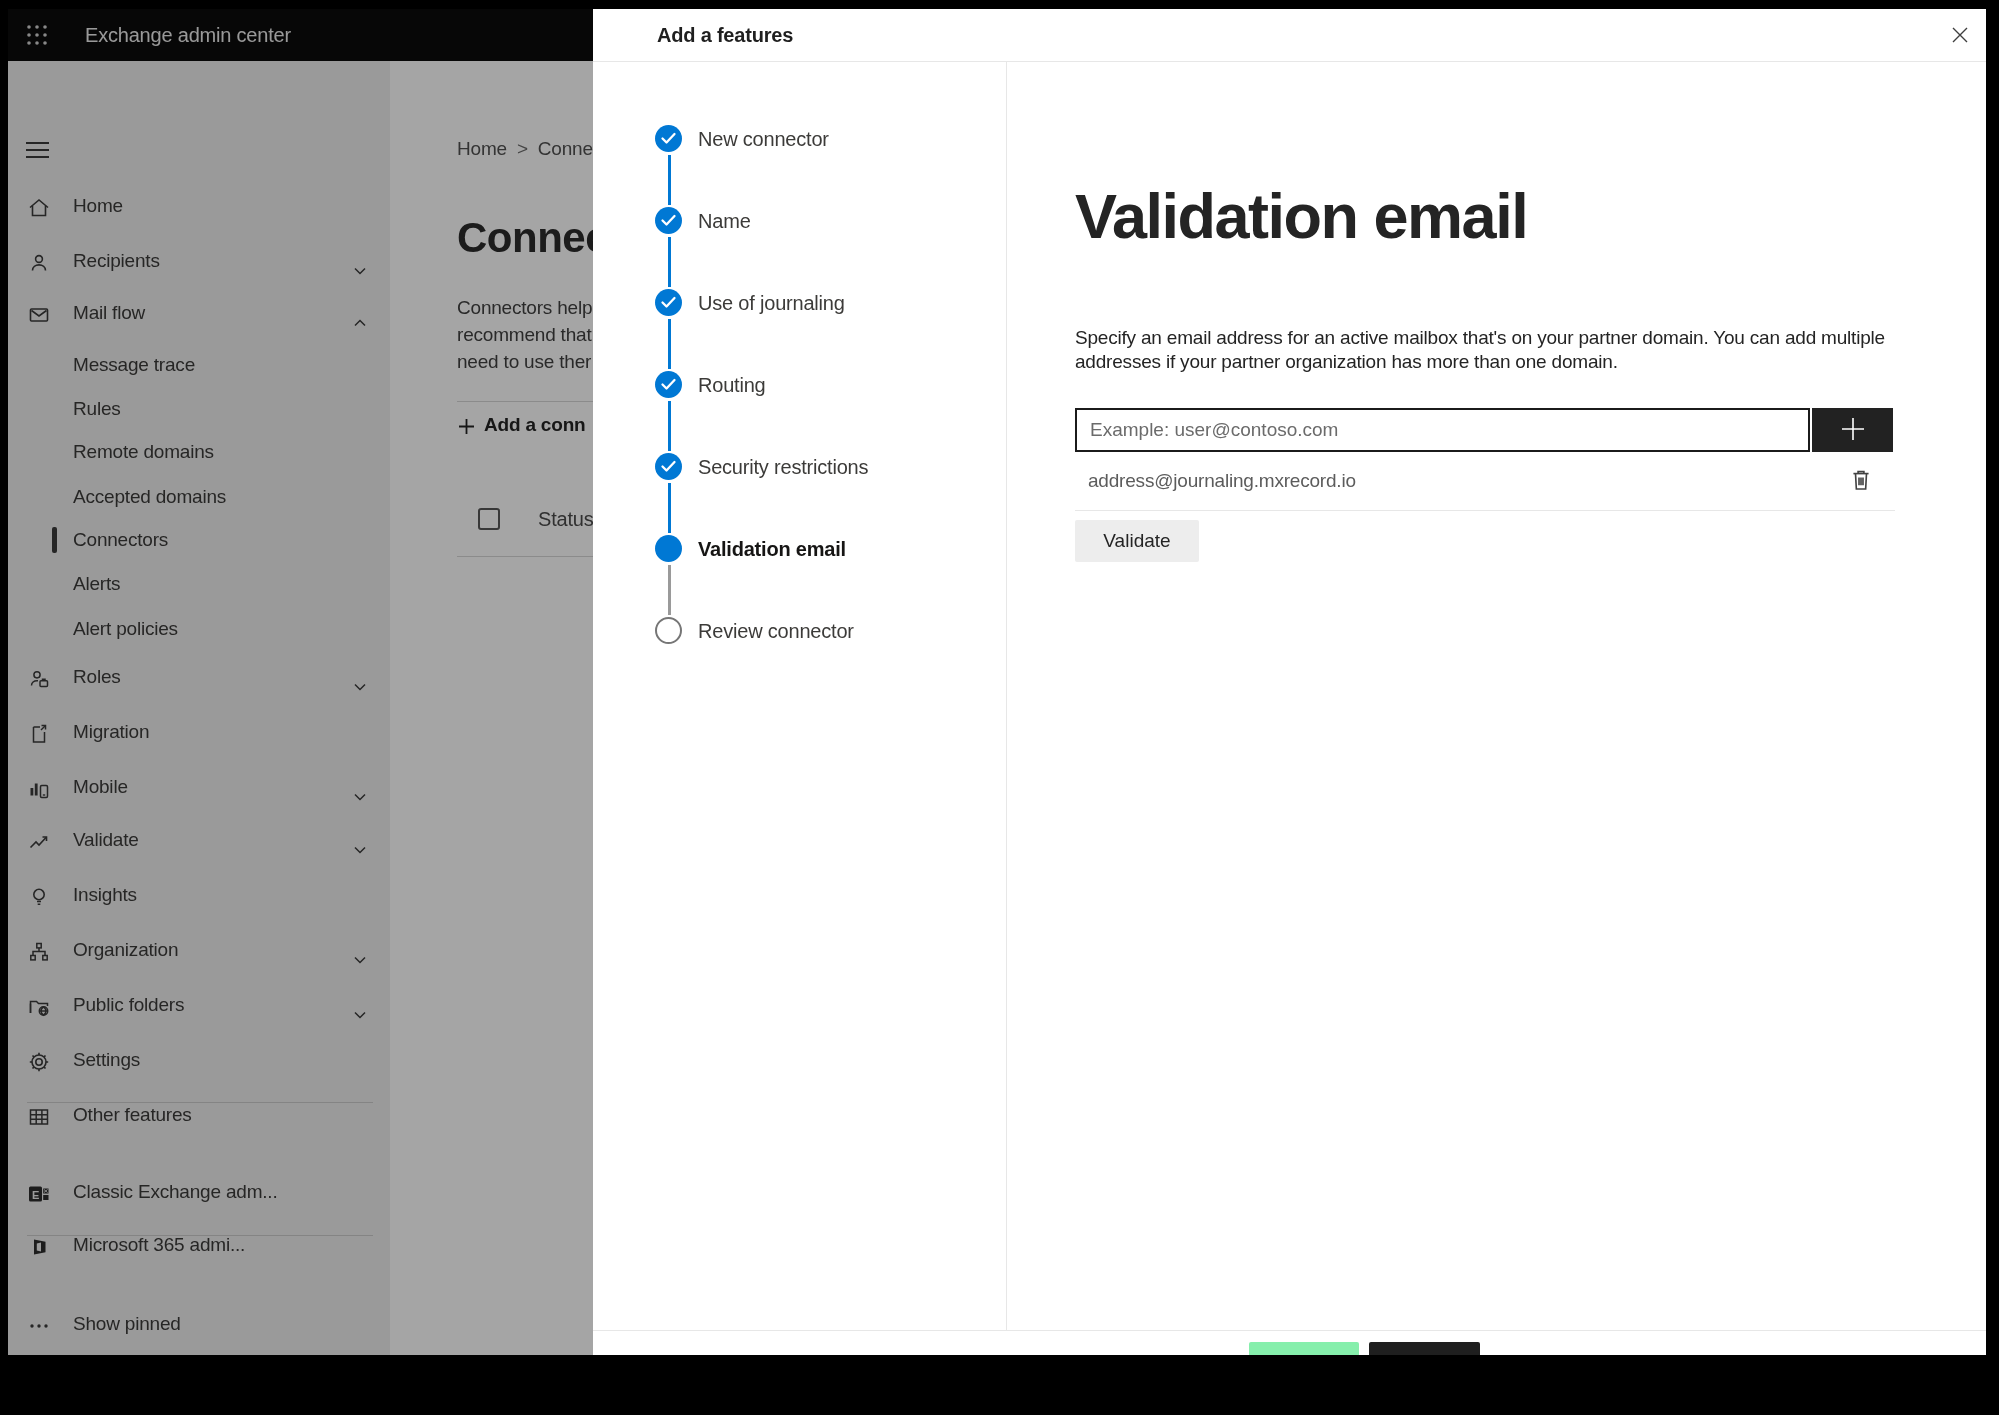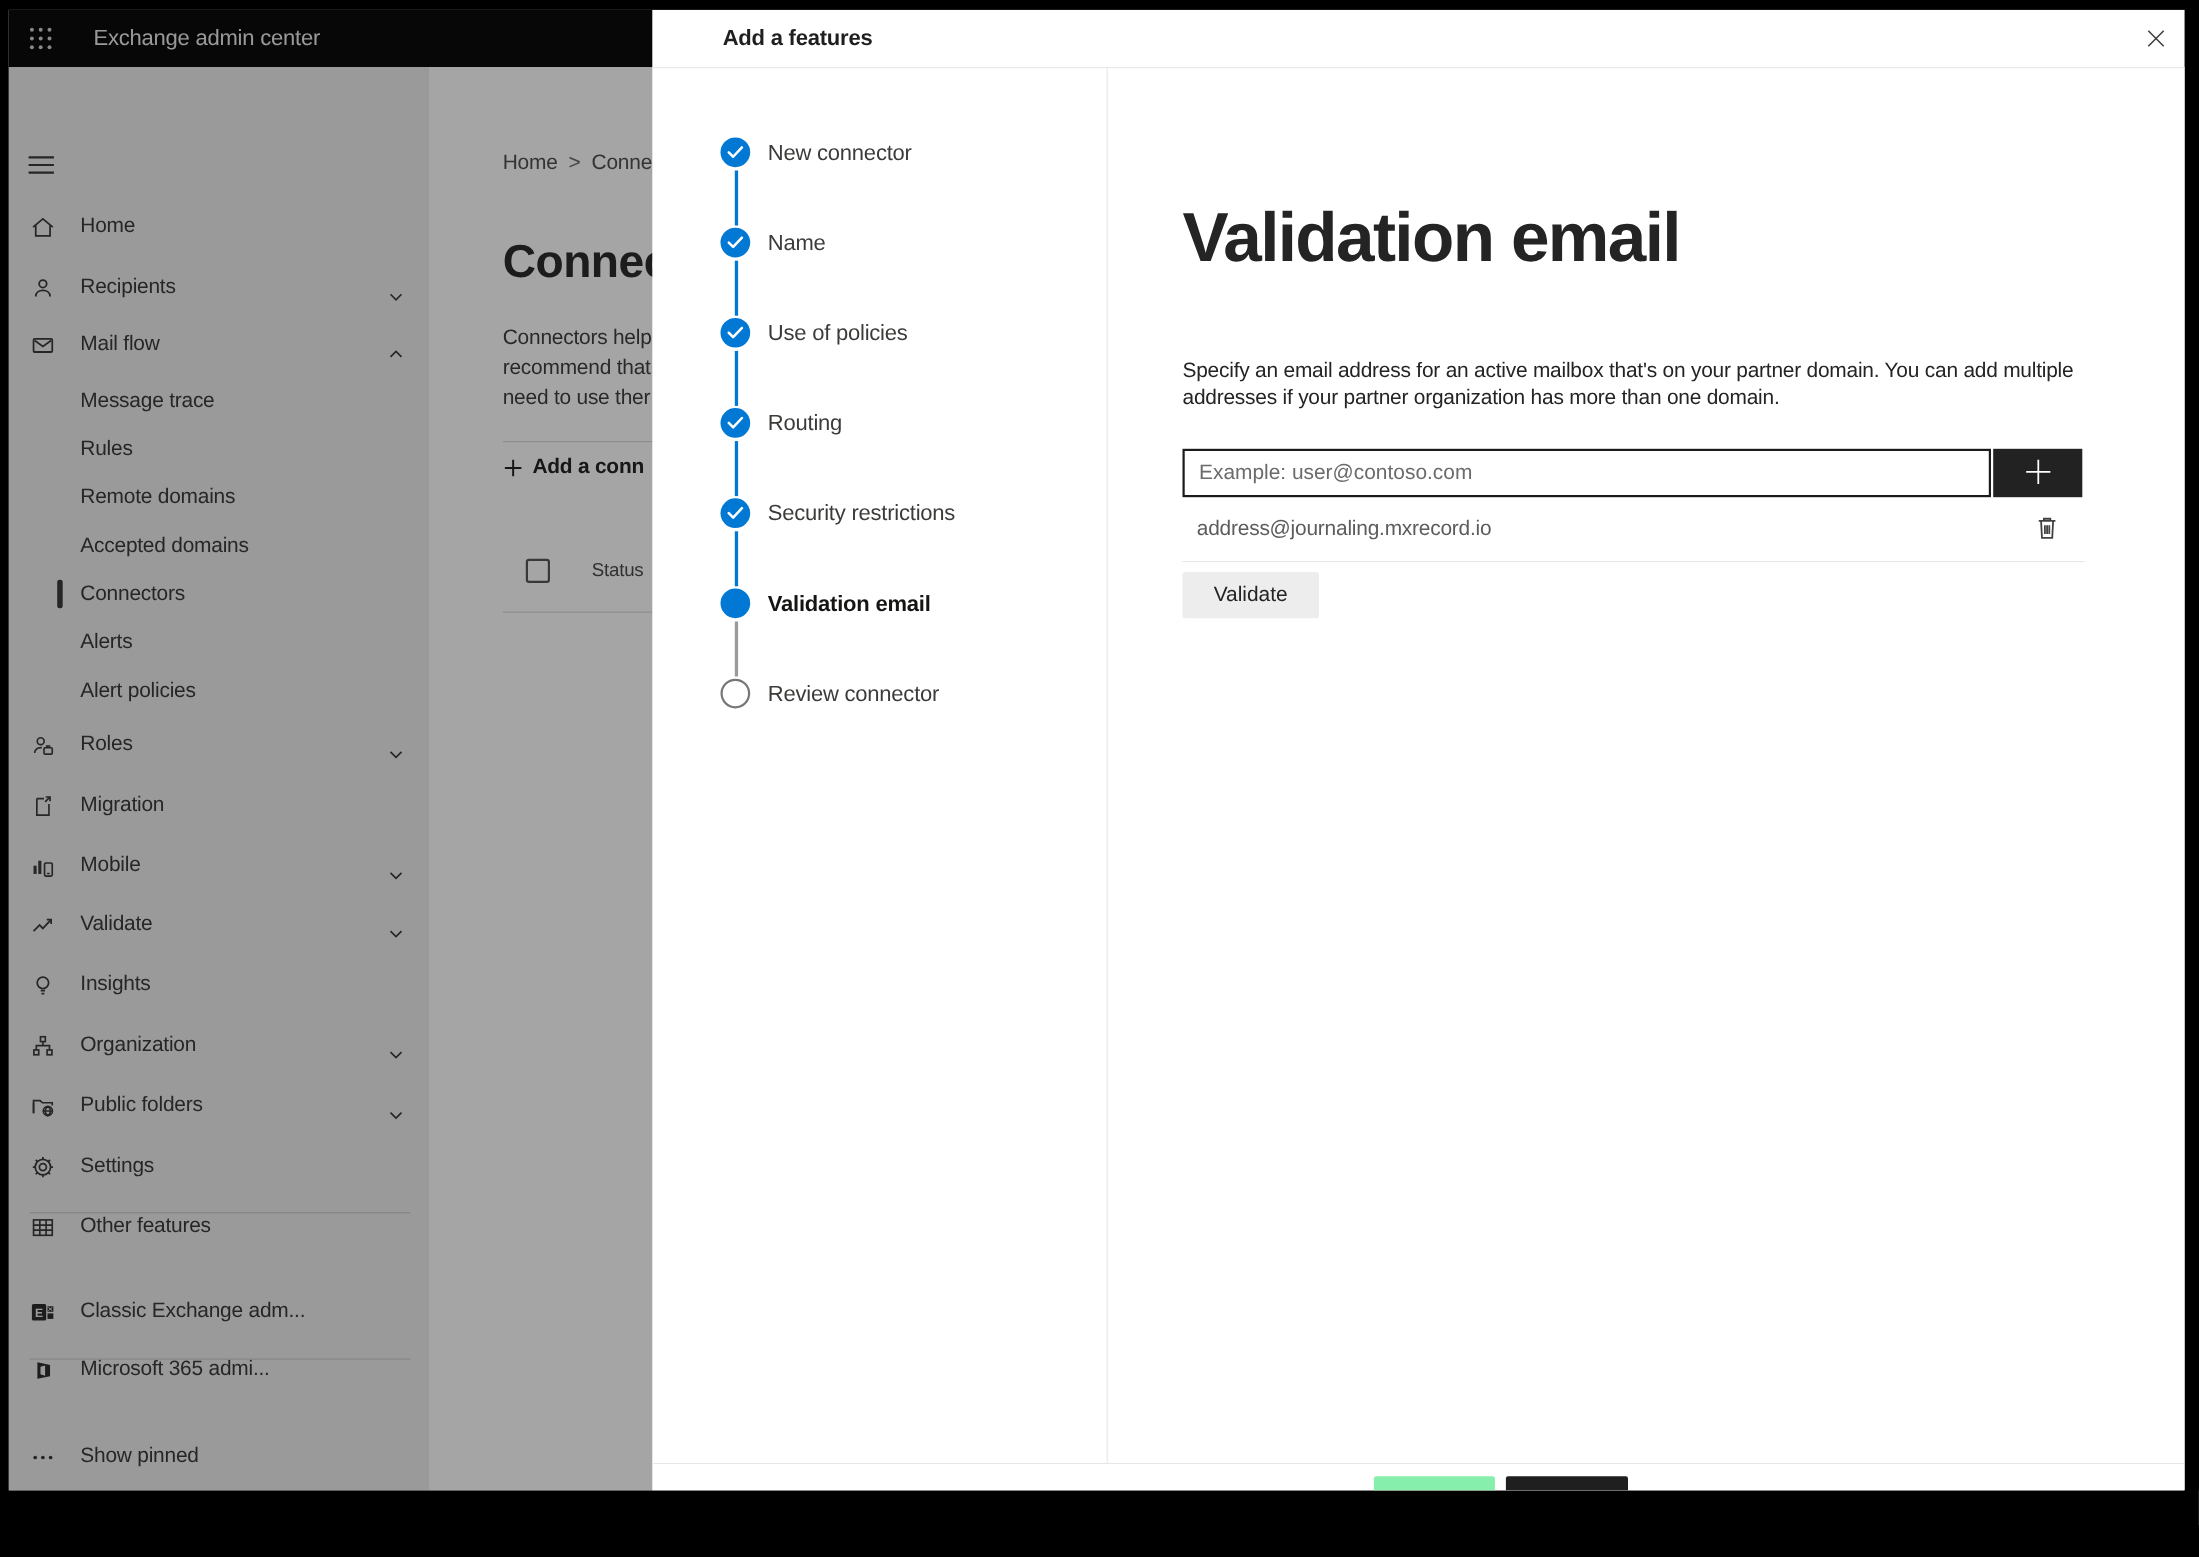--- a/index.html
+++ b/index.html
@@ -26,21 +26,21 @@
   
   .bgpage { position:absolute; left:382px; top:52px; width:1596px; height:1344px; background:#fbfbfb; z-index:1; }
   .crumb { position:absolute; left:67px; top:76px; height:24px; line-height:24px; font-size:19px; color:#4f4f4f; white-space:nowrap; }
   .crumb .sep { color:#6a6a6a; padding:0 10px; }
   .bg-title { position:absolute; left:67px; top:153px; font-size:42px; font-weight:700; color:#2b2b2b; letter-spacing:-0.5px; white-space:nowrap; }
   .bg-desc { position:absolute; left:67px; top:233px; font-size:19px; line-height:27px; color:#3f3f3f; white-space:nowrap; }
   .bg-div1 { position:absolute; left:67px; top:340px; width:1529px; height:1px; background:#d4d4d4; }
   .bg-add { position:absolute; left:67px; top:344px; height:40px; line-height:40px; font-size:19px; font-weight:700; color:#242424; white-space:nowrap; cursor:pointer; }
   .bg-add svg { vertical-align:-5px; margin-right:8px; }
   .bg-checkbox { position:absolute; left:88px; top:447px; width:22px; height:22px; border:2px solid #555; border-radius:3px; background:transparent; cursor:pointer; }
-  .bg-status { position:absolute; left:148px; top:446px; height:24px; line-height:24px; font-size:17px; color:#4a4a4a; }
+  .bg-status { position:absolute; left:148px; top:446px; height:24px; line-height:24px; font-size:20px; color:#4a4a4a; }
   .bg-div2 { position:absolute; left:67px; top:495px; width:1529px; height:1px; background:#d4d4d4; }
 
   
   .overlay { position:absolute; left:0; top:0; width:1978px; height:1396px; background:rgba(0,0,0,0.34); z-index:5; }
 
   
   .dialog { position:absolute; left:585px; top:0; width:1393px; height:1396px; background:#fff; z-index:10; }
   .dlg-header { position:absolute; left:0; top:0; width:1393px; height:53px; border-bottom:1px solid #e7e7e7; }
   .dlg-title { position:absolute; left:64px; top:0; height:53px; line-height:53px; font-size:20px; font-weight:700; color:#1f1f1f; }
   .dlg-close { position:absolute; left:1351px; top:11px; width:32px; height:32px; cursor:pointer; background:none; border:none; }
@@ -348,21 +348,21 @@
               </svg>
             </span>
         <span class="slabel">Name</span>
       </div>
       <div class="step" style="top:221px">
         <span class="circle done">
               <svg width="17" height="15" viewBox="0 0 17 15">
                 <path d="M2.5 7.5 l4 4 L14.5 3" stroke="#fff" stroke-width="2.3" fill="none" stroke-linecap="round" stroke-linejoin="round"></path>
               </svg>
             </span>
-        <span class="slabel">Use of policies</span>
+        <span class="slabel">Use of journaling</span>
       </div>
       <div class="step" style="top:303px">
         <span class="circle done">
               <svg width="17" height="15" viewBox="0 0 17 15">
                 <path d="M2.5 7.5 l4 4 L14.5 3" stroke="#fff" stroke-width="2.3" fill="none" stroke-linecap="round" stroke-linejoin="round"></path>
               </svg>
             </span>
         <span class="slabel">Routing</span>
       </div>
       <div class="step" style="top:385px">

